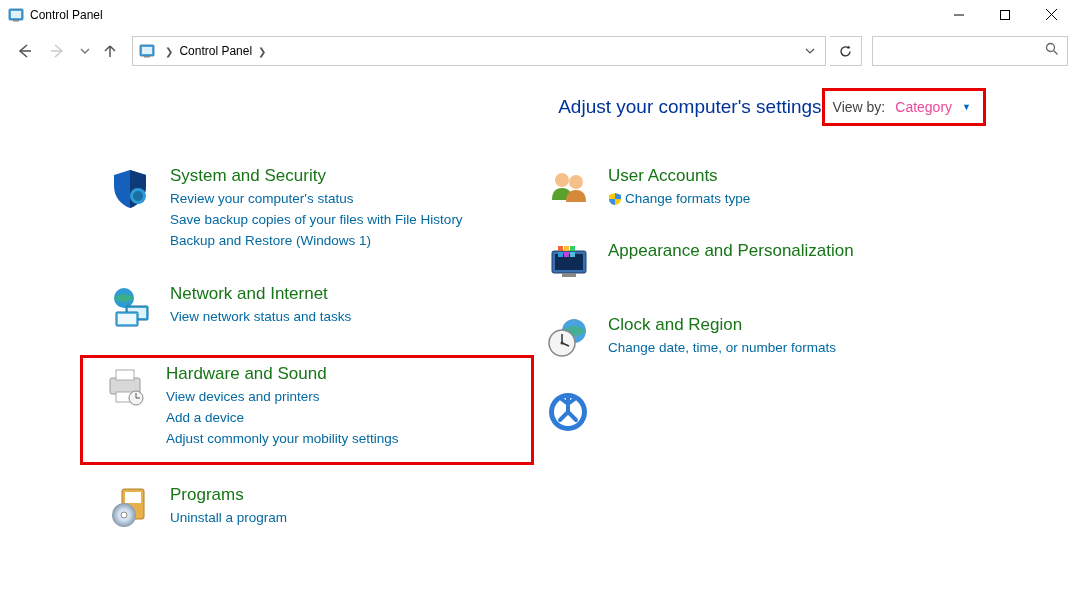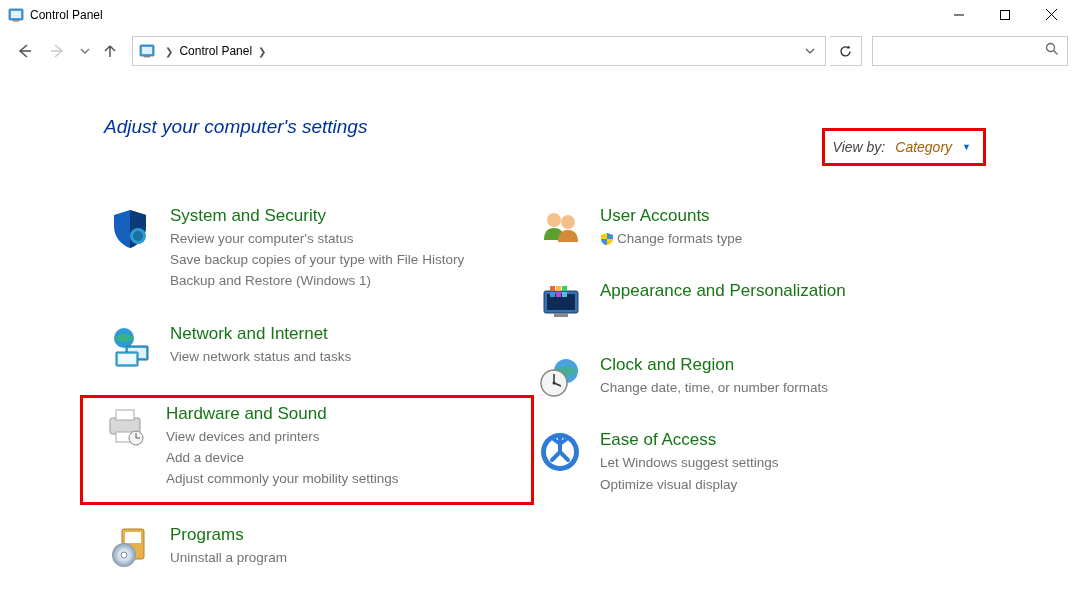--- a/index.html
+++ b/index.html
@@ -23,37 +23,37 @@
   .addr-box .cp-icon { width:16px; height:16px; margin-right:4px; display:flex;align-items:center;justify-content:center;}
   .addr-box .chev { color:#555; font-size:10px; padding: 0 6px;}
   .addr-box .crumb { font-size: 12px; color:#000;}
   .addr-drop { margin-left:auto; color:#555; padding:0 4px;}
   .refresh-btn { width: 32px; height:30px; border:1px solid #ccc; border-left:none; display:flex; align-items:center; justify-content:center; color:#333;}
   .search-box { width: 196px; height:30px; border:1px solid #ccc; margin-left:8px; display:flex; align-items:center; justify-content:flex-end; padding:0 8px;}
   .search-box .search-icon { color:#666; }
 
   
   .content { padding: 16px 40px 0 104px; }
-  .heading-row { display:flex; align-items:center; justify-content:space-between; margin-bottom: 36px; padding-right: 50px; font-style: italic;}
+  .heading-row { display:flex; align-items:center; justify-content:flex-end; margin-bottom: 36px; padding-right: 50px;}
   .page-heading { font-size: 19px; font-weight: 400; color: #003399; }
-  .viewby-box { display:flex; align-items:center; gap:10px; font-size:14px; border: 3px solid #e60000; padding: 8px 12px 8px 8px; margin-top: 40px;}
+  .viewby-box { display:flex; align-items:center; gap:10px; font-size:14px; border: 3px solid #e60000; padding: 8px 12px 8px 8px;}
   .viewby-label { color:#444;}
-  .viewby-value { color:#a16207; }
+  .viewby-value { color:#ec4899; }
   .viewby-caret { color:#0066cc; font-size:9px;}
 
-  .columns { display:flex; gap: 0px;}
+  .columns { display:flex; gap: 8px;}
   .col { flex:1; min-width: 0; }
   .col-left { flex: 0 0 430px; }
 
   .cat { display:flex; gap: 18px; margin-bottom: 22px; padding: 4px; }
   .cat.highlight { border: 3px solid #e60000; padding: 12px; margin-left:-24px; padding-left:21px; padding-top:6px; padding-bottom:10px; padding-right:46px; margin-bottom:16px;}
   .cat-icon { width: 44px; height: 44px; flex-shrink:0; display:flex; align-items:center; justify-content:center;}
   .cat-body { }
   .cat-title { font-size: 17px; color: #167516; margin-bottom: 4px; font-weight:400;}
-  .cat-link { display:block; font-size: 13.5px; color: #737373; margin-bottom: 3px; line-height:1.35;}
+  .cat-link { display:block; font-size: 13.5px; color: #0369a1; margin-bottom: 3px; line-height:1.35;}
   .cat-link .shield { display:inline-flex; vertical-align:middle; margin-right:3px;}
 
   
   svg { overflow: visible; }
 </style>
 </head>
 <body>
 
 <div class="titlebar">
   <span class="app-icon">
@@ -159,21 +159,21 @@
           <svg width="44" height="44">
               <path d="M22 4 L38 9 V20 C38 31 31 39 22 42 C13 39 6 31 6 20 V9 Z" fill="#1560bd"></path>
               <path d="M22 4 L38 9 V20 C38 31 31 39 22 42 V4 Z" fill="#0d3b7a"></path>
               <circle cx="30" cy="30" r="8" fill="#2e9bd6"></circle>
               <circle cx="30" cy="30" r="5" fill="#1a6fa3"></circle>
             </svg>
         </div>
         <div class="cat-body">
           <div class="cat-title">System and Security</div>
           <a class="cat-link">Review your computer's status</a>
-          <a class="cat-link">Save backup copies of your type with File History</a>
+          <a class="cat-link">Save backup copies of your files with File History</a>
           <a class="cat-link">Backup and Restore (Windows 1)</a>
         </div>
       </div>
 
       <div class="cat">
         <div class="cat-icon">
           <svg width="44" height="44">
               <circle cx="16" cy="14" r="10" fill="#2e9bd6"></circle>
               <path d="M6 14 Q16 6 26 14 Q16 22 6 14" fill="#3fb868" opacity="0.7"></path>
               <rect x="18" y="22" width="22" height="14" rx="1" fill="#3fa9d6" stroke="#1a6fa3"></rect>
@@ -294,22 +294,17 @@
 
       <div class="cat">
         <div class="cat-icon">
           <svg width="44" height="44">
               <circle cx="22" cy="22" r="19" fill="#2e7cd6"></circle>
               <circle cx="22" cy="22" r="14" fill="#fff"></circle>
               <path d="M22 8 L22 22 L30 30 M22 22 L14 30" stroke="#2e7cd6" stroke-width="4" fill="none" stroke-linecap="round"></path>
               <path d="M14 8 L22 14 L30 8" stroke="#2e7cd6" stroke-width="3.5" fill="none"></path>
             </svg>
         </div>
-        <div class="cat-body">
-          <div class="cat-title">Ease of Access</div>
-          <a class="cat-link">Let Windows suggest settings</a>
-          <a class="cat-link">Optimize visual display</a>
-        </div>
       </div>
 
     </div>
   </div>
 </div>
 
 </body></html>

